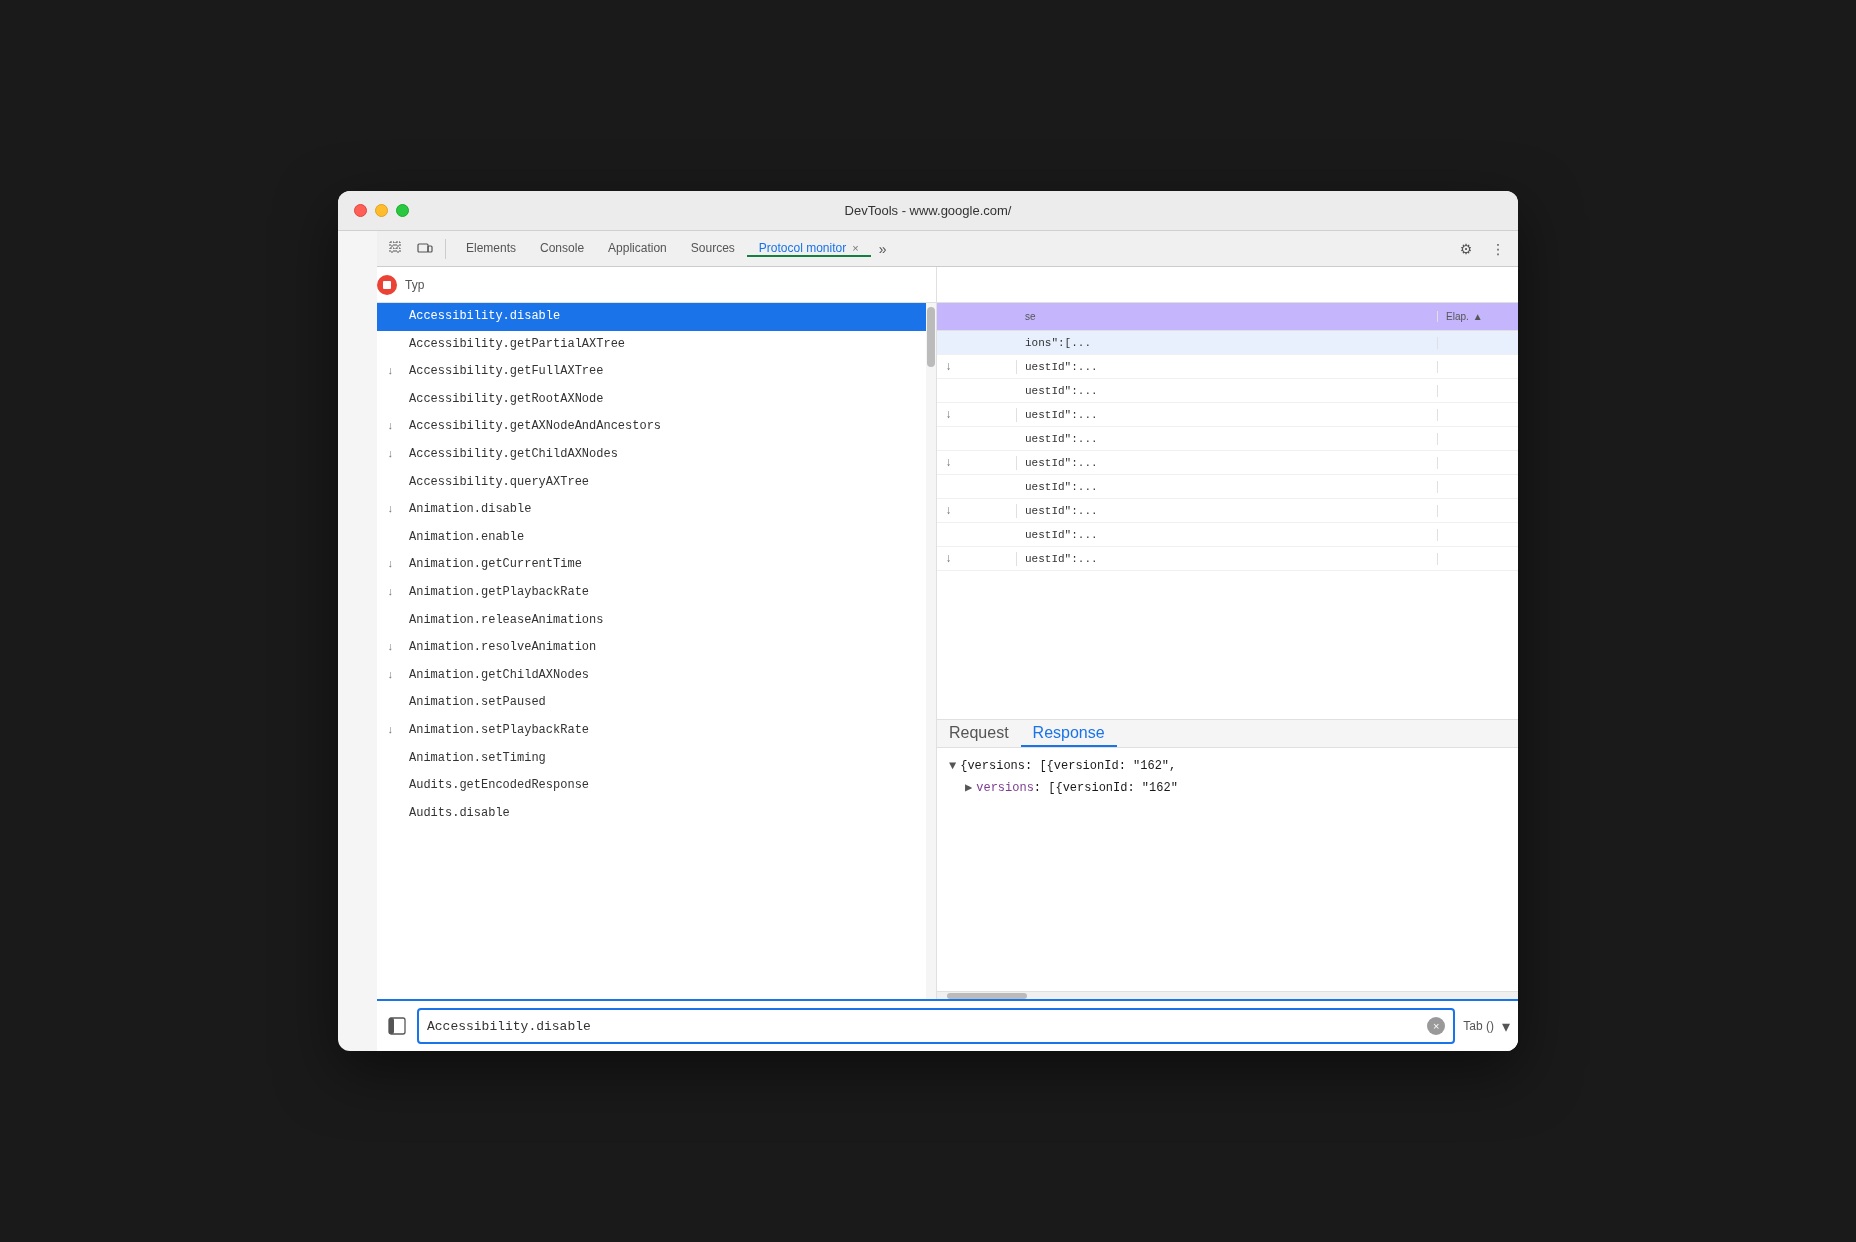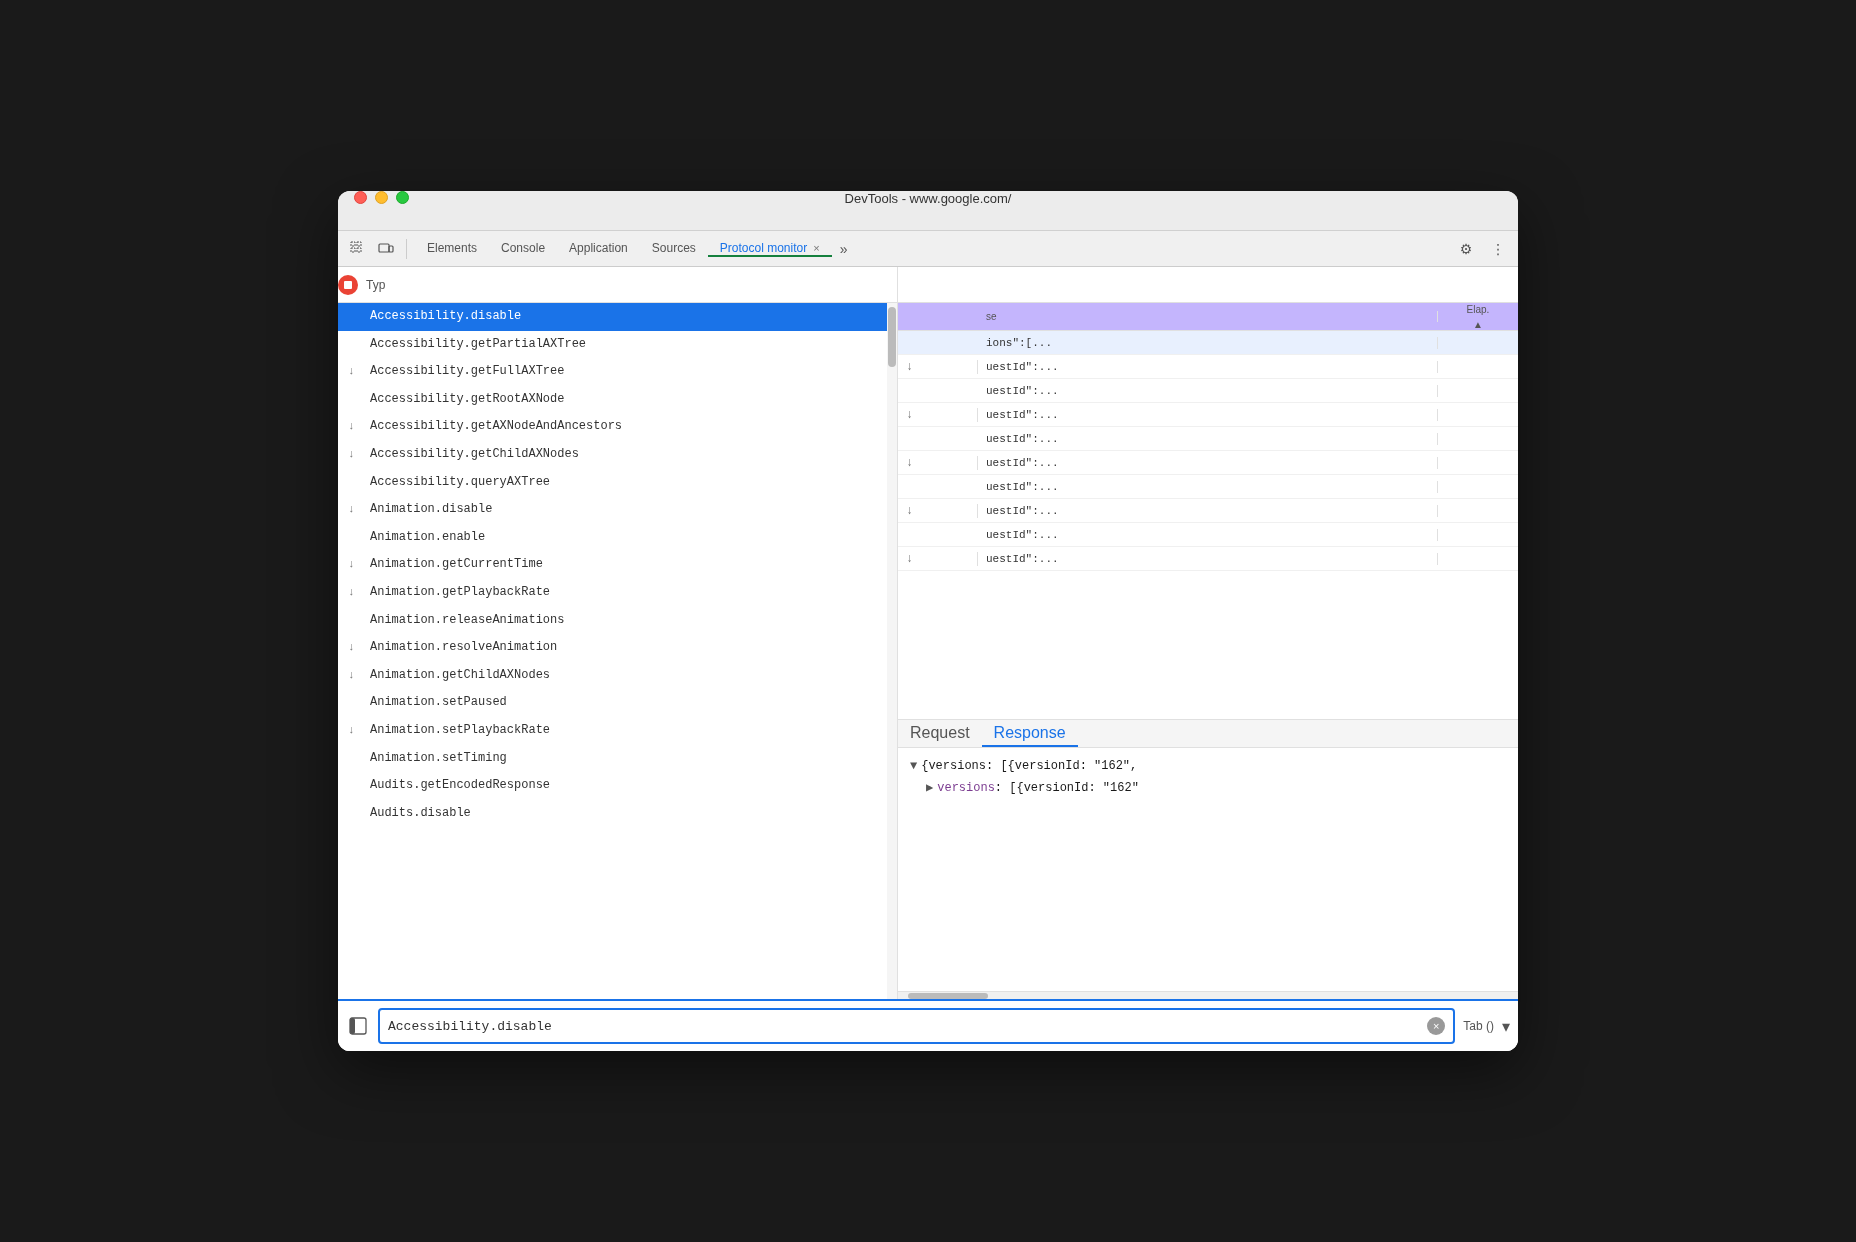--- a/index.html
+++ b/index.html
@@ -15,20 +15,21 @@
       width: 1180px;
       background: #f5f5f5;
       border-radius: 12px;
       box-shadow: 0 20px 60px rgba(0,0,0,0.5);
       overflow: hidden;
     }
     .title-bar {
       background: #ececec;
       height: 40px;
       display: flex;
+      align-items: center;
       padding: 0 16px;
       border-bottom: 1px solid #d0d0d0;
       position: relative;
     }
     .title-bar-title {
       position: absolute;
       left: 50%;
       transform: translateX(-50%);
       font-size: 13px;
       color: #333;
@@ -45,20 +46,21 @@
     }
     .tl-red { background: #ff5f57; border: 1px solid #e0443e; }
     .tl-yellow { background: #ffbd2e; border: 1px solid #dea123; }
     .tl-green { background: #28c840; border: 1px solid #1aab29; }
 
     .devtools {
       display: flex;
       flex-direction: column;
       height: 820px;
       background: #fff;
+      margin-left: 39px;
     }
 
     .toolbar {
       background: #f0f0f0;
       border-bottom: 1px solid #ccc;
       display: flex;
       align-items: center;
       height: 36px;
       padding: 0 8px;
       gap: 4px;
@@ -253,21 +255,21 @@
       display: flex;
       align-items: center;
       border-bottom: 1px solid #e0e0e0;
       background: #c4b5fd;
       height: 28px;
       font-size: 10px;
       color: #555;
     }
     .col-method { width: 80px; padding: 0 8px; border-right: 1px solid #e0e0e0; }
     .col-response { flex: 1; padding: 0 8px; border-right: 1px solid #e0e0e0; }
-    .col-elapsed { width: 80px; padding: 0 8px; display: flex; align-items: center; gap: 4px; flex-direction: column; }
+    .col-elapsed { width: 80px; padding: 0 8px; display: flex; align-items: center; gap: 4px; }
 
     .table-rows {
       flex: 1;
       overflow-y: auto;
     }
     .table-row {
       display: flex;
       align-items: center;
       border-bottom: 1px solid #f0f0f0;
       height: 24px;

